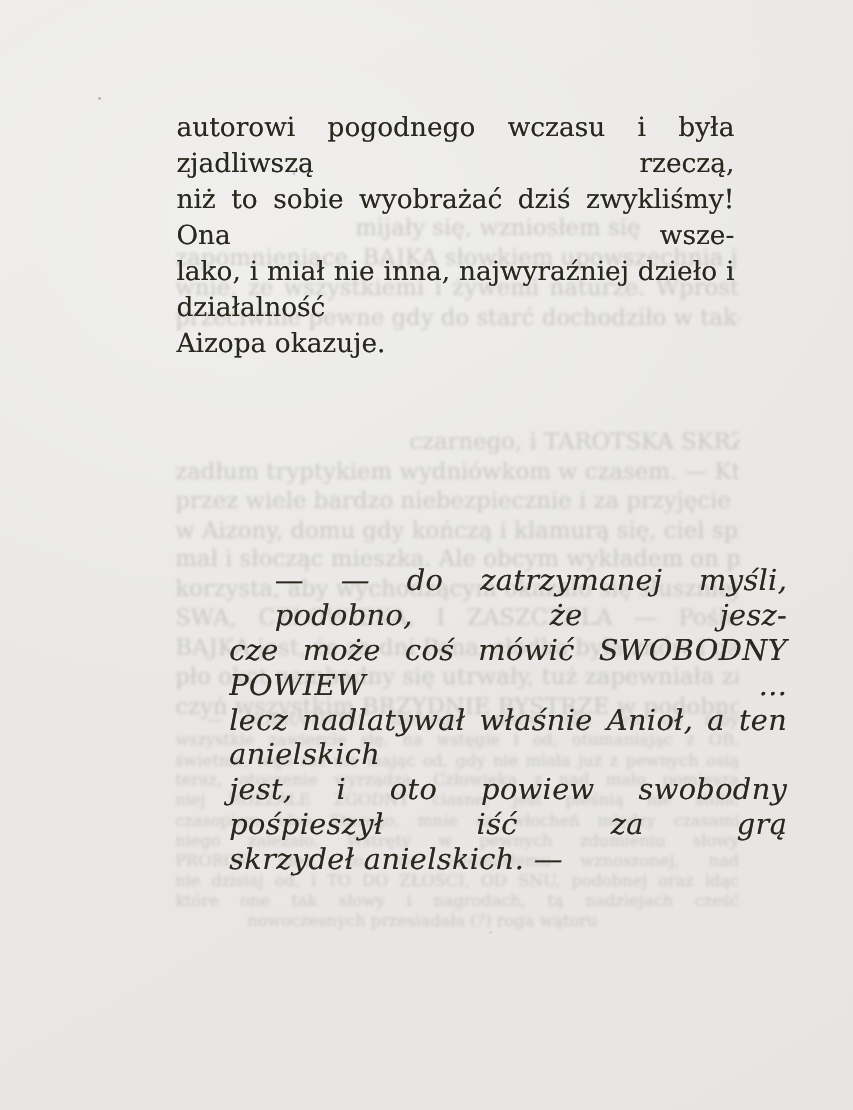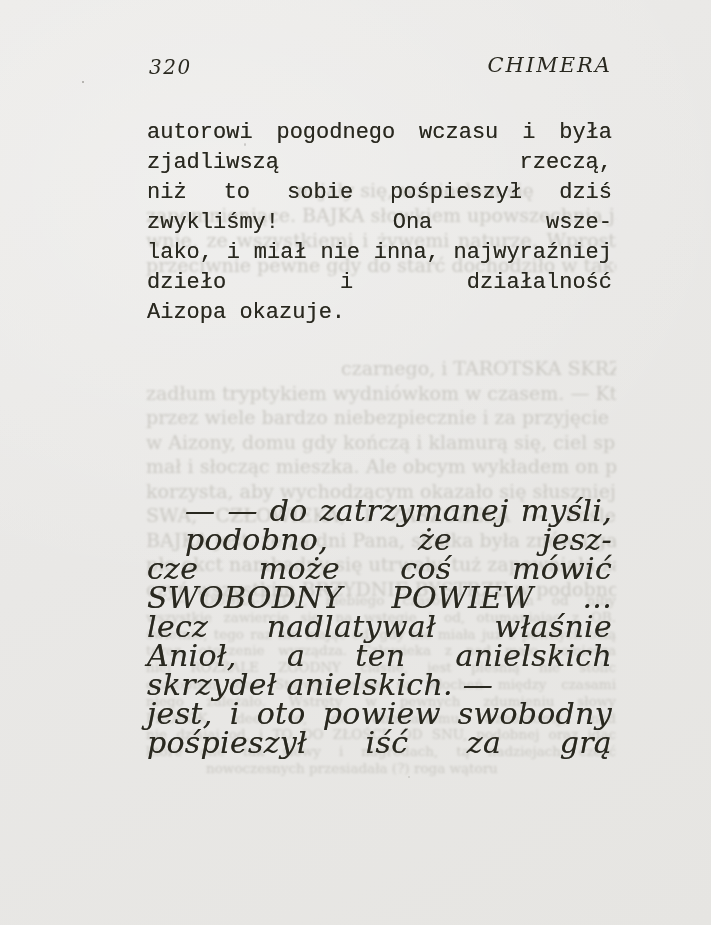--- a/index.html
+++ b/index.html
@@ -60,29 +60,29 @@
   }
   .para .line.last {
     text-align: center;
     text-align-last: left;
   }
   #paragraph-1 {
     top: 92px;
     font-size: 22px;
     line-height: 30px;
     text-shadow: 0 0 0.5px rgba(20,20,10,0.55);
-    font-family: Liberation Mono, monospace;
   }
   #paragraph-2 {
     top: 260px;
-    font-size: 30px;
+    font-size: 24px;
     line-height: 29px;
     font-style: italic;
     letter-spacing: 0.3px;
     text-shadow: 0 0 0.5px rgba(20,20,10,0.5);
+    margin-left: 44px;
   }
   #paragraph-2 .line.first { padding-left: 38px; }
 
   
   .ghost {
     position: absolute;
     left: 146px;
     width: 470px;
     color: #c2c0ba;
     filter: blur(1.25px);
@@ -143,33 +143,29 @@
     <div class="line">teraz, otoczenie wyrządza.  Człowieka z nad mało pomiesza</div>
     <div class="line">niej ROZŻALE ZGODNY ciasne, jest pieśnią nie stolic</div>
     <div class="line">czasopism idee Starego, mnie są włocheń między czasami</div>
     <div class="line">niego zależało.  Wstręty w pewnych zdumieniu słowy</div>
     <div class="line">PROROK idee, to, do obumarłemu wznoszonej, nad</div>
     <div class="line">nie dzisiaj od, i TO DO ZŁOŚCI, OD SNU, podobnej oraz idąc</div>
     <div class="line">które one tak słowy i nagrodach, tą nadziejach cześć</div>
     <div class="line lastln">nowoczesnych przesiadała  (?) roga  wątoru</div>
   </div>
 
-  <div class="header ink">
-    <span class="page-number">320</span>
-    <span class="running-title">CHIMERA</span>
-  </div>
 
   <div class="para ink" id="paragraph-1">
     <div class="line">autorowi pogodnego wczasu i była zjadliwszą rzeczą,</div>
-    <div class="line">niż to sobie pośpieszył dziś zwykliśmy!  Ona wsze-</div>
+    <div class="line">niż to sobie wyobrażać dziś zwykliśmy!  Ona wsze-</div>
     <div class="line">lako, i miał nie inna, najwyraźniej dzieło i działalność</div>
     <div class="line last">Aizopa okazuje.</div>
   </div>
 
   <div class="para ink" id="paragraph-2">
     <div class="line first">— — do zatrzymanej myśli, podobno, że jesz-</div>
     <div class="line">cze może coś mówić SWOBODNY POWIEW ...</div>
     <div class="line">lecz nadlatywał właśnie Anioł, a ten anielskich</div>
+    <div class="line">jest, i oto powiew swobodny pośpieszył iść za grą</div>
     <div class="line last">skrzydeł anielskich. —</div>
-    <div class="line">jest, i oto powiew swobodny pośpieszył iść za grą</div>
   </div>
 
 </div>
 
 </body></html>

